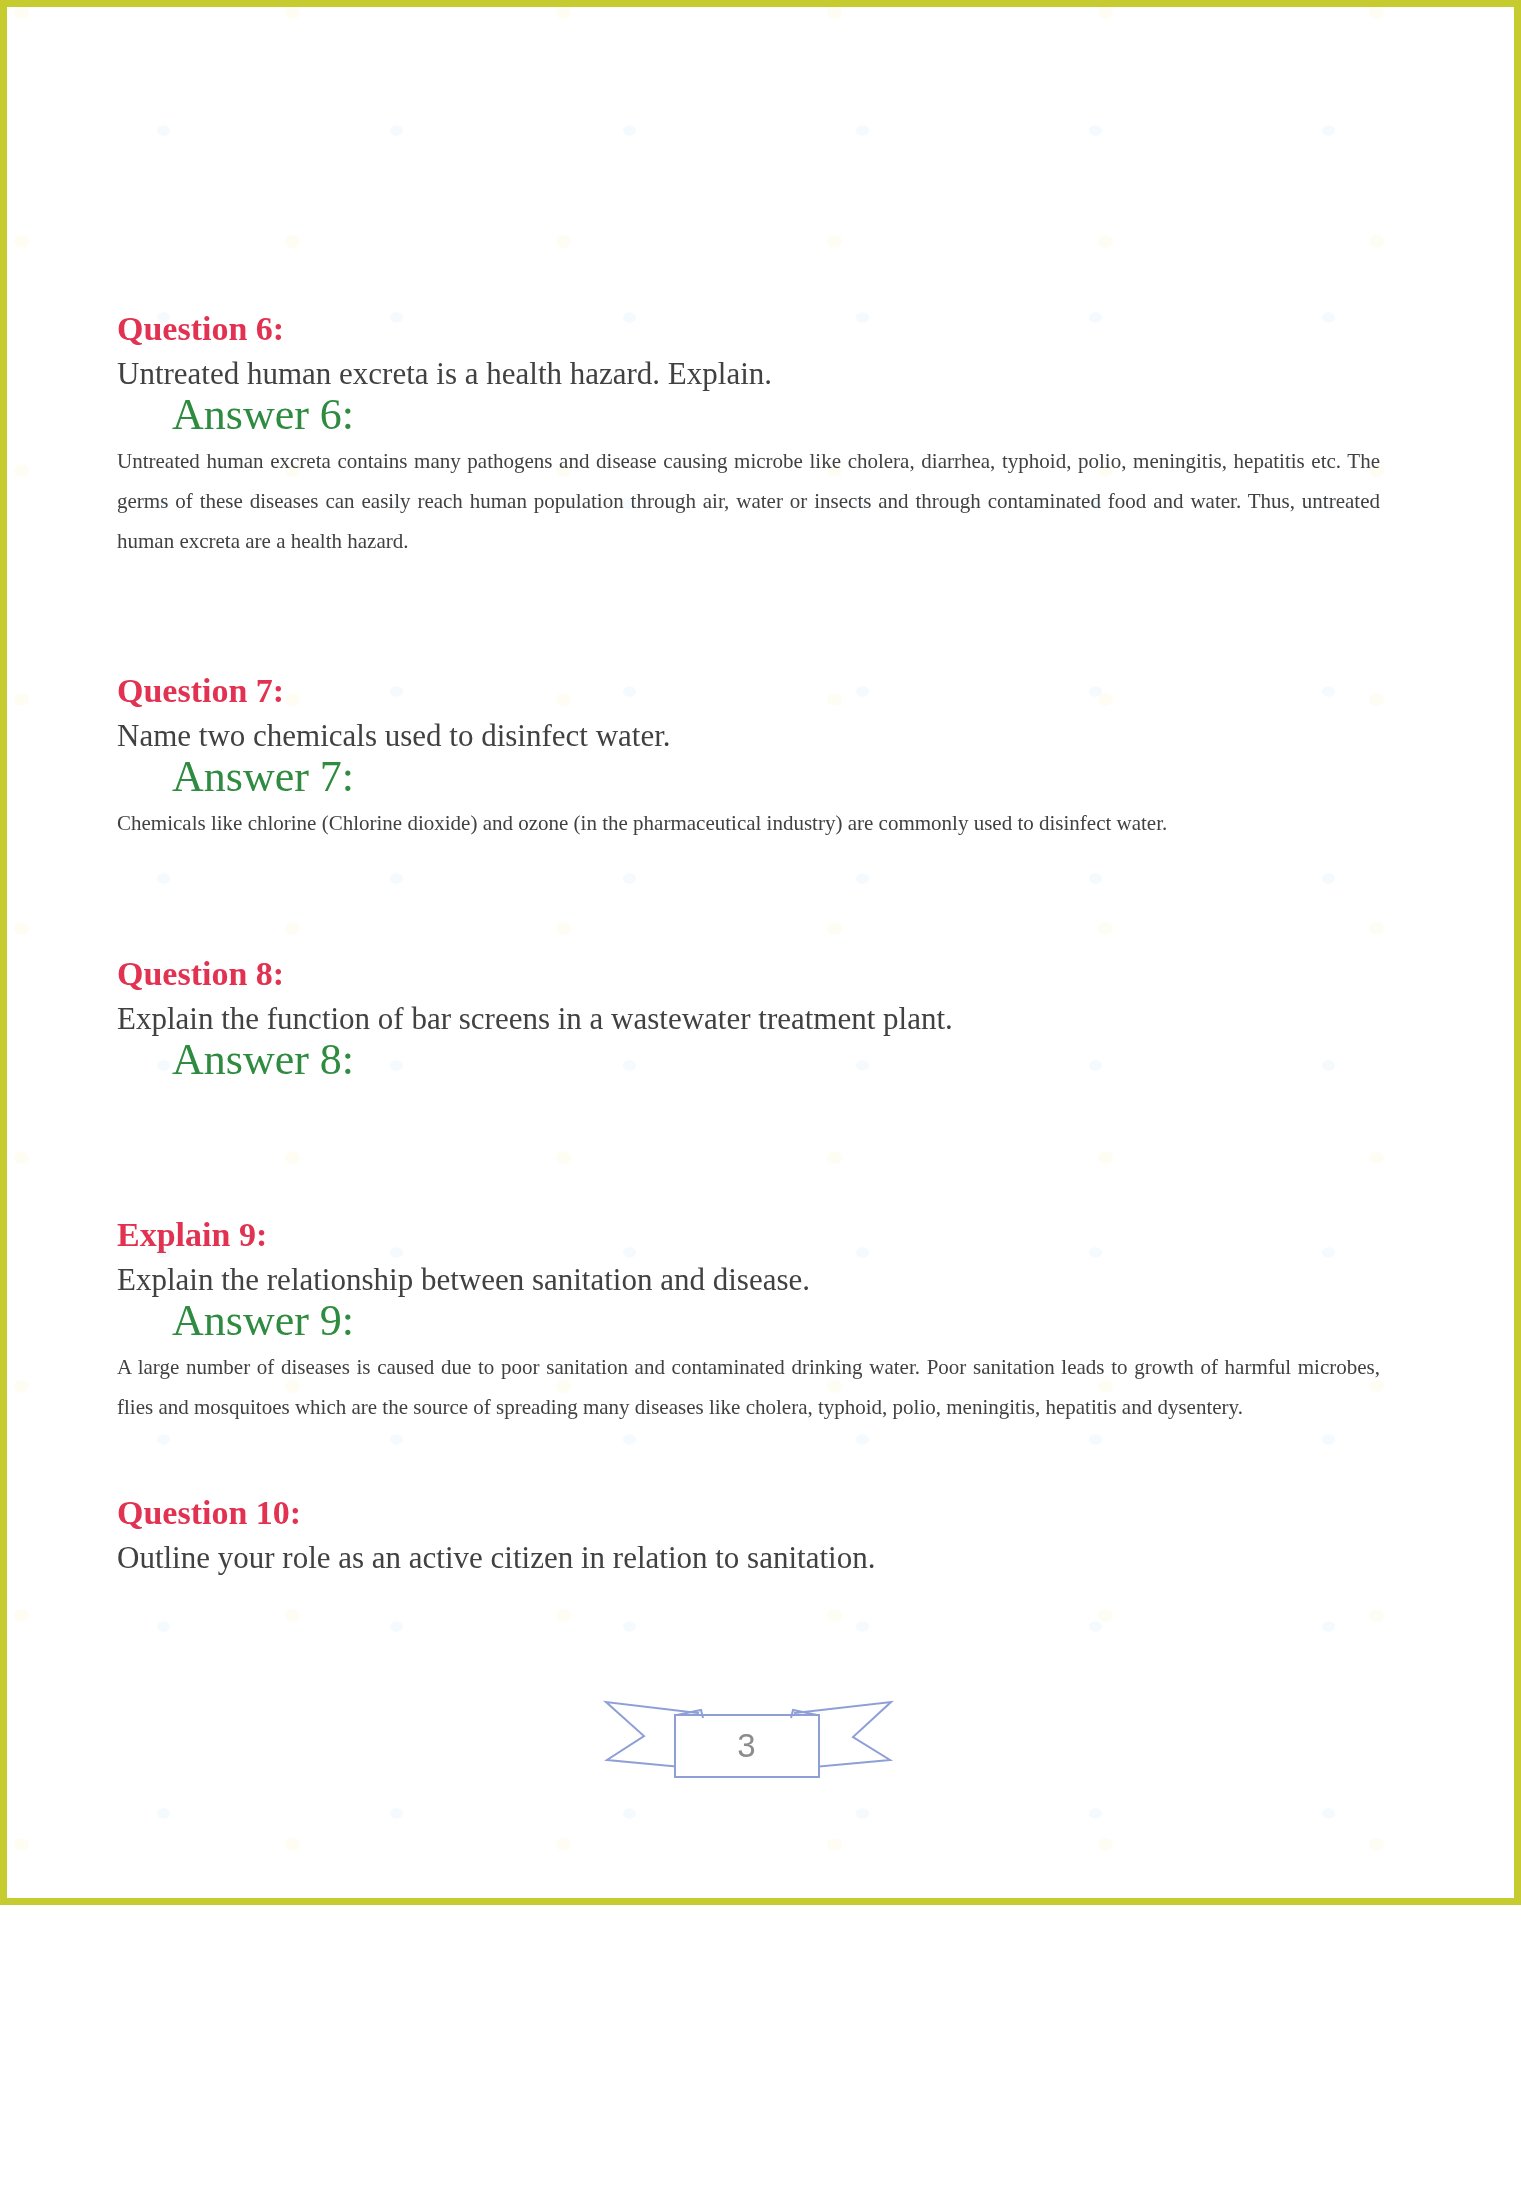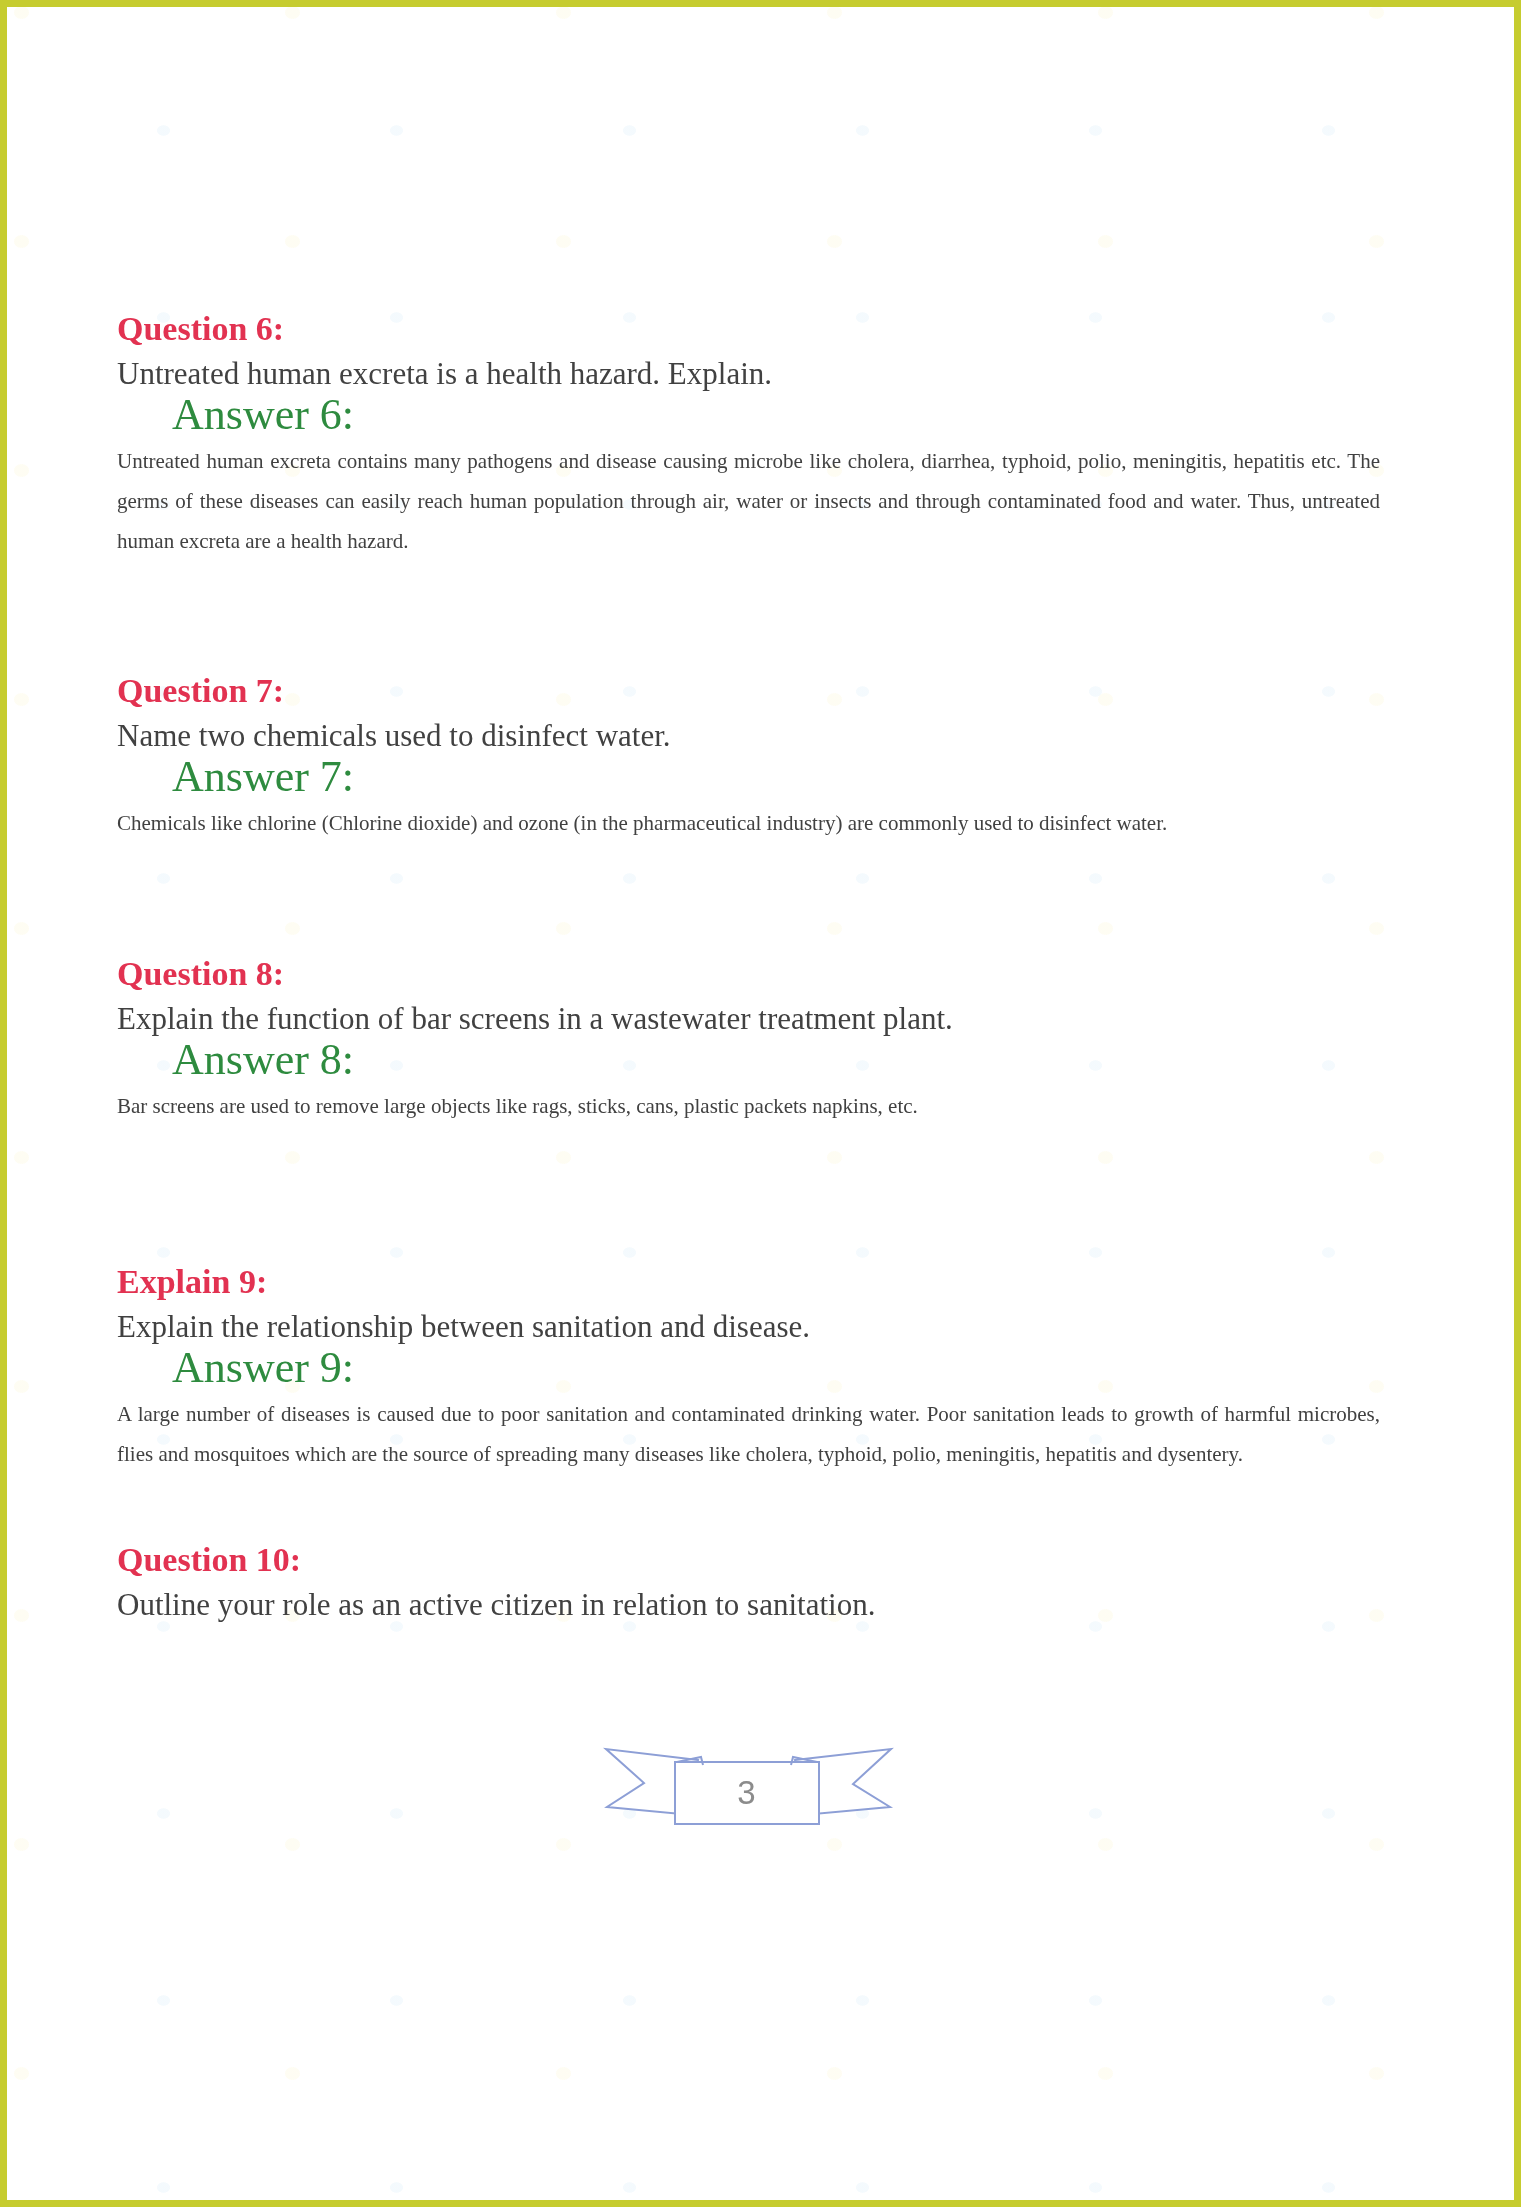--- a/index.html
+++ b/index.html
@@ -3,21 +3,21 @@
 <meta charset="utf-8">
 <style>
   * { margin: 0; padding: 0; box-sizing: border-box; }
   html, body {
     width: 1521px; height: 2207px;
     font-family: "Liberation Serif", serif;
     background: #ffffff;
   }
   .page {
     position: relative;
-    width: 1521px; height: 2207px;
+    width: 1521px; height: 1905px;
     border: 7px solid #c6cc2f;
     background-color: #ffffff;
     background-image:
       radial-gradient(rgba(150, 205, 240, 0.10) 6px, transparent 7px),
       radial-gradient(rgba(248, 238, 170, 0.14) 7px, transparent 8px);
     background-size: 233px 187px, 271px 229px;
     background-position: 40px 30px, 150px 120px;
     overflow: hidden;
   }
   .content {
@@ -92,21 +92,20 @@
       <div class="q-label">Question 7:</div>
       <div class="q-text">Name two chemicals used to disinfect water.</div>
       <div class="a-label">Answer 7:</div>
       <div class="a-text">Chemicals like chlorine (Chlorine dioxide) and ozone (in the pharmaceutical industry) are commonly used to disinfect water.</div>
     </div>
 
     <div class="qa-section s2">
       <div class="q-label">Question 8:</div>
       <div class="q-text">Explain the function of bar screens in a wastewater treatment plant.</div>
       <div class="a-label">Answer 8:</div>
-      <div class="a-text">Bar screens are used to remove large objects like rags, sticks, cans, plastic packets napkins, etc.</div>
     </div>
 
     <div class="qa-section s3">
       <div class="q-label">Explain 9:</div>
       <div class="q-text">Explain the relationship between sanitation and disease.</div>
       <div class="a-label">Answer 9:</div>
       <div class="a-text">A large number of diseases is caused due to poor sanitation and contaminated drinking water. Poor sanitation leads to growth of harmful microbes, flies and mosquitoes which are the source of spreading many diseases like cholera, typhoid, polio, meningitis, hepatitis and dysentery.</div>
     </div>
 
     <div class="qa-section s4">

